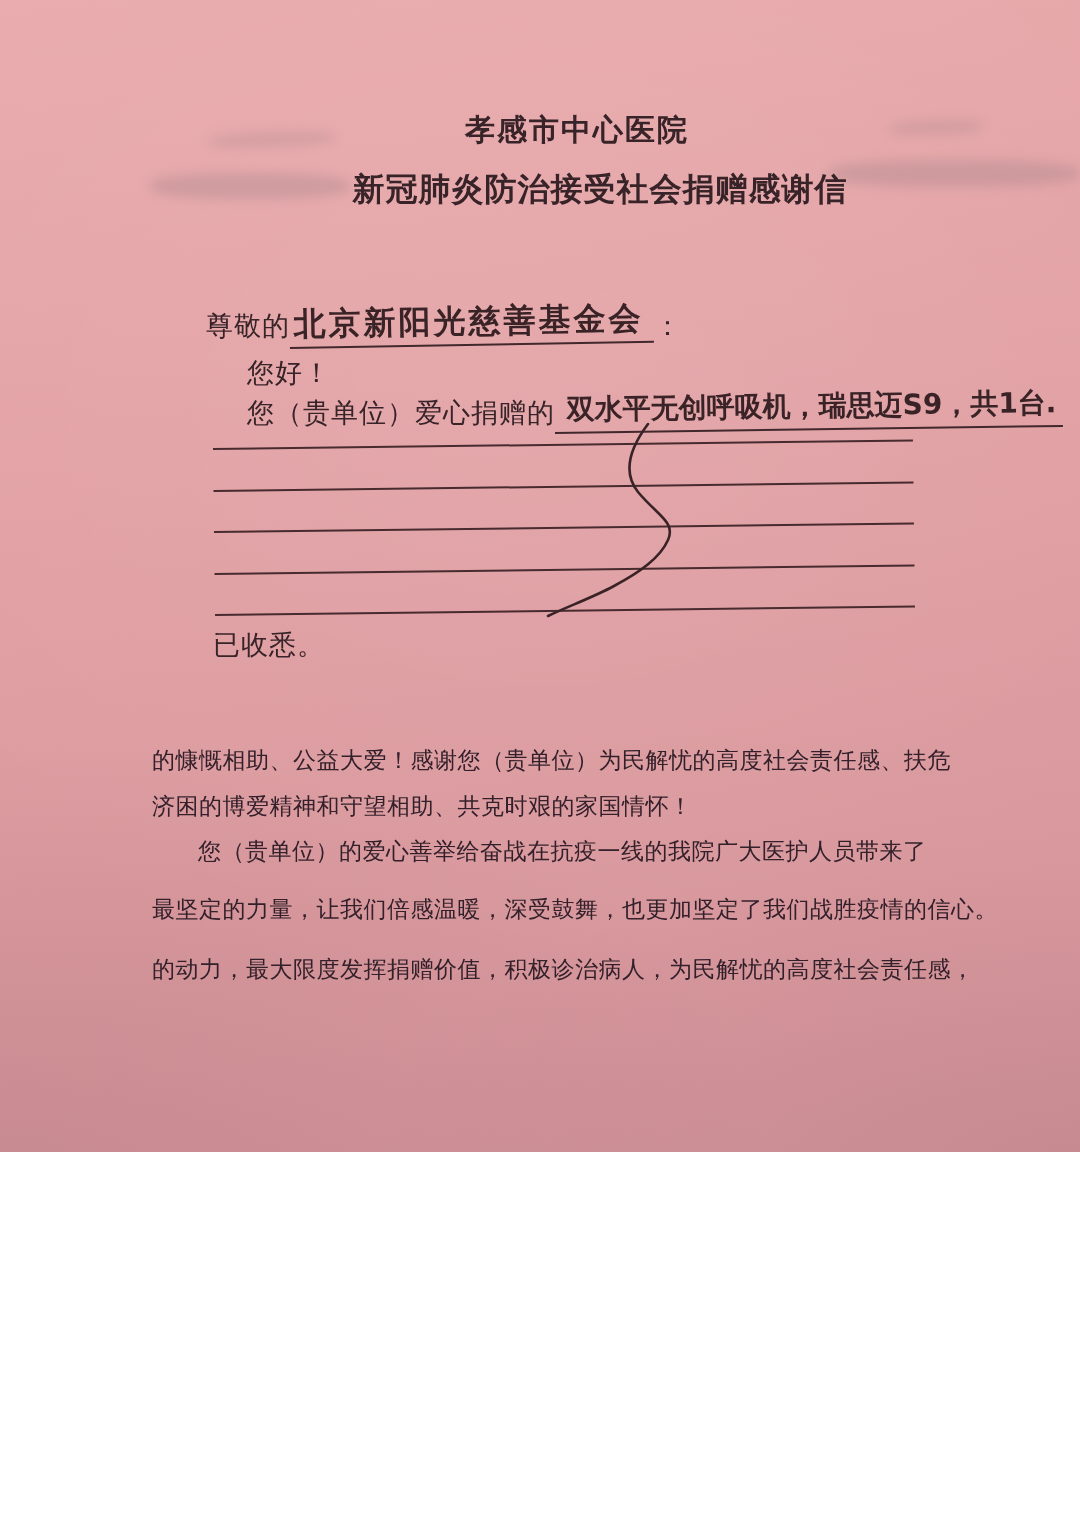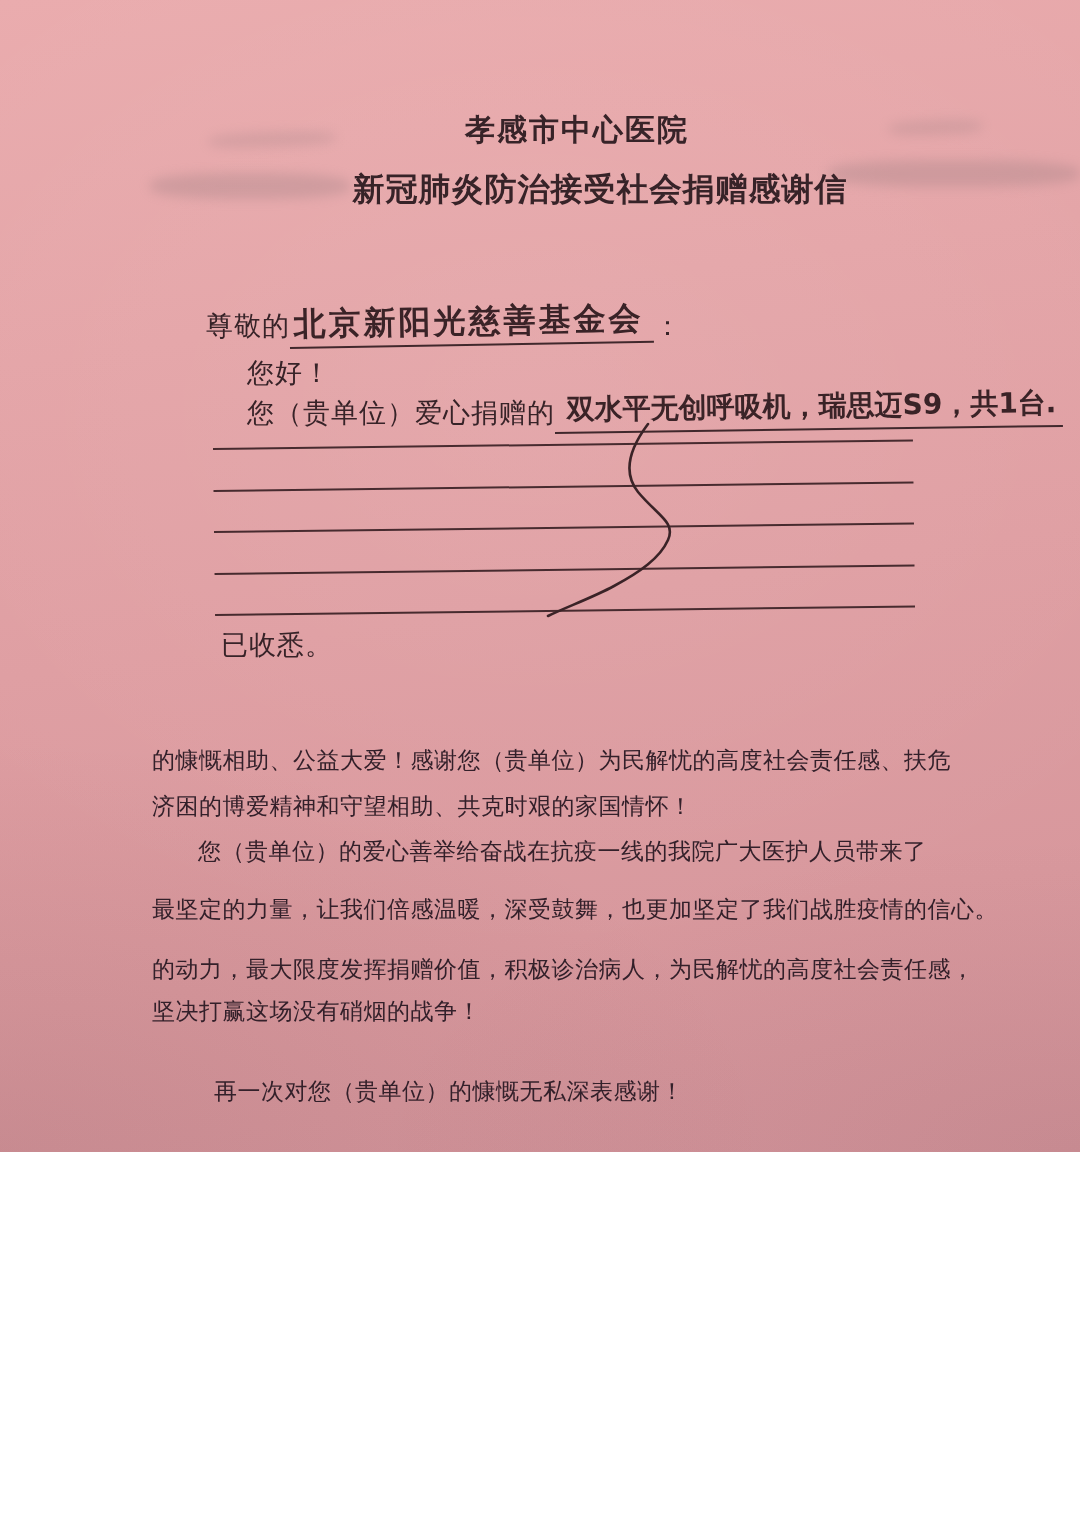--- a/index.html
+++ b/index.html
@@ -68,31 +68,29 @@
     <div class="rule"></div>
     <div class="rule"></div>
     <div class="rule"></div>
     <div class="rule"></div>
   </div>
 
   <svg class="scurve" width="180" height="210" viewBox="0 0 180 210">
     <path d="M130,4 C112,28 104,52 120,72 C140,96 158,102 150,120 C142,138 122,152 96,166 C76,177 46,188 30,196" fill="none" stroke="#3a2327" stroke-width="2.6" stroke-linecap="round"></path>
   </svg>
 
-  <div class="fillin" style="left:221px;top:627px;">已收悉。</div>
+  <div class="fillin" style="left:213px;top:627px;">已收悉。</div>
 
   <div class="bodyline" style="left:152px;top:791px;">济困的博爱精神和守望相助、共克时艰的家国情怀！</div>
   <div class="bodyline" style="left:152px;top:745px;">的慷慨相助、公益大爱！感谢您（贵单位）为民解忧的高度社会责任感、扶危</div>
 
   <div class="bodyline" style="left:198px;top:828px;margin-top:8px;">您（贵单位）的爱心善举给奋战在抗疫一线的我院广大医护人员带来了</div>
   <div class="bodyline" style="left:152px;top:894px;">最坚定的力量，让我们倍感温暖，深受鼓舞，也更加坚定了我们战胜疫情的信心。</div>
   <div class="bodyline" style="left:152px;top:954px;">的动力，最大限度发挥捐赠价值，积极诊治病人，为民解忧的高度社会责任感，</div>
-  <div class="bodyline" style="left:152px;top:996px;">坚决打赢这场没有硝烟的战争！</div>
 
-  <div class="bodyline" style="left:214px;top:1076px;">再一次对您（贵单位）的慷慨无私深表感谢！</div>
 
   <div class="sig" style="left:684px;top:1283px;">孝感市中心医院</div>
   <div class="sig" style="left:738px;top:1326px;margin-top:8px;">
     <span>年</span><span style="display:inline-block;width:48px;"></span><span>月</span><span style="display:inline-block;width:45px;"></span><span>日</span>
   </div>
 
   <svg class="stamp" viewBox="-118 -118 236 236">
     <circle cx="0" cy="0" r="105" fill="none" stroke="#bf4530" stroke-width="6"></circle>
     <path id="ringPath" d="M -62,46 A 77,77 0 1 1 62,46" fill="none"></path>
     <path id="serialPath" d="M -70,56 A 90,90 0 0 0 70,56" fill="none"></path>

